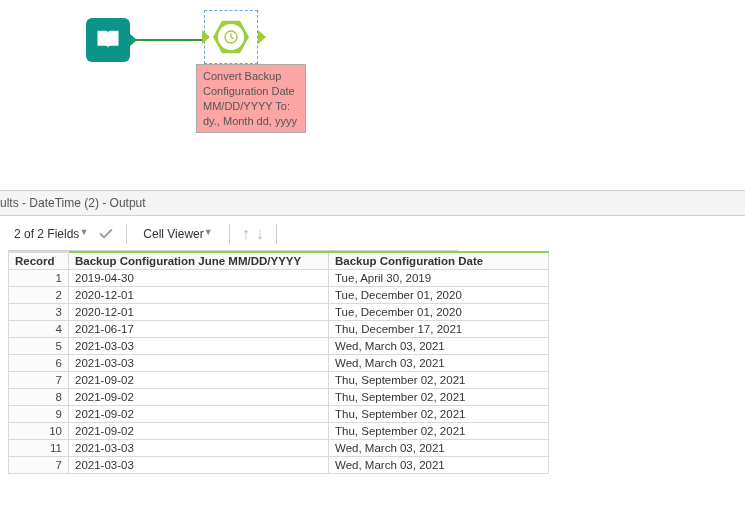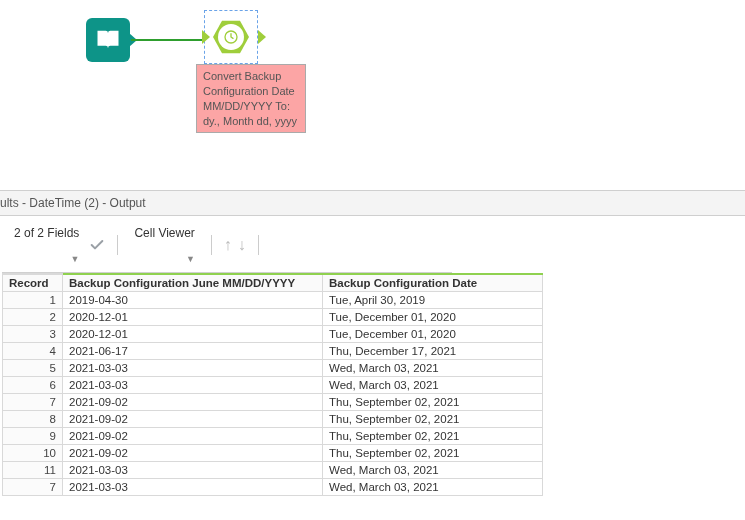--- a/index.html
+++ b/index.html
@@ -98,41 +98,40 @@
     display:flex;
     align-items:center;
     gap:6px;
     padding:8px 10px 6px 10px;
     color:#444;
   }
   .toolbar .sep {
     width:1px;height:20px;background:#ccc;margin:0 6px;
   }
   .toolbar .btn {
-    display:flex;align-items:flex-end;gap:14px;
+    display:flex;align-items:flex-start;gap:0;
     padding:2px 4px;
     cursor:pointer;
     color:#333;
-    flex-direction:column;
   }
   .toolbar .caret {
     font-size:9px;color:#888;
   }
   .check {
     width:16px;height:16px;color:#9aa0a6;
     display:flex;align-items:center;justify-content:center;
   }
   .arrows {
     display:flex;gap:6px;color:#bbb;
   }
   .arrows span{font-size:16px;line-height:1;cursor:pointer;}
   
   .grid {
     border-top:1px solid #d0d0d0;
-    margin-left:2px;
+    margin-left:8px;
     width:450px;
   }
   .grid table {
     border-collapse:collapse;
     width:100%;
     table-layout:fixed;
   }
   .grid th, .grid td {
     border:1px solid #d9d9d9;
     padding:2px 6px;

